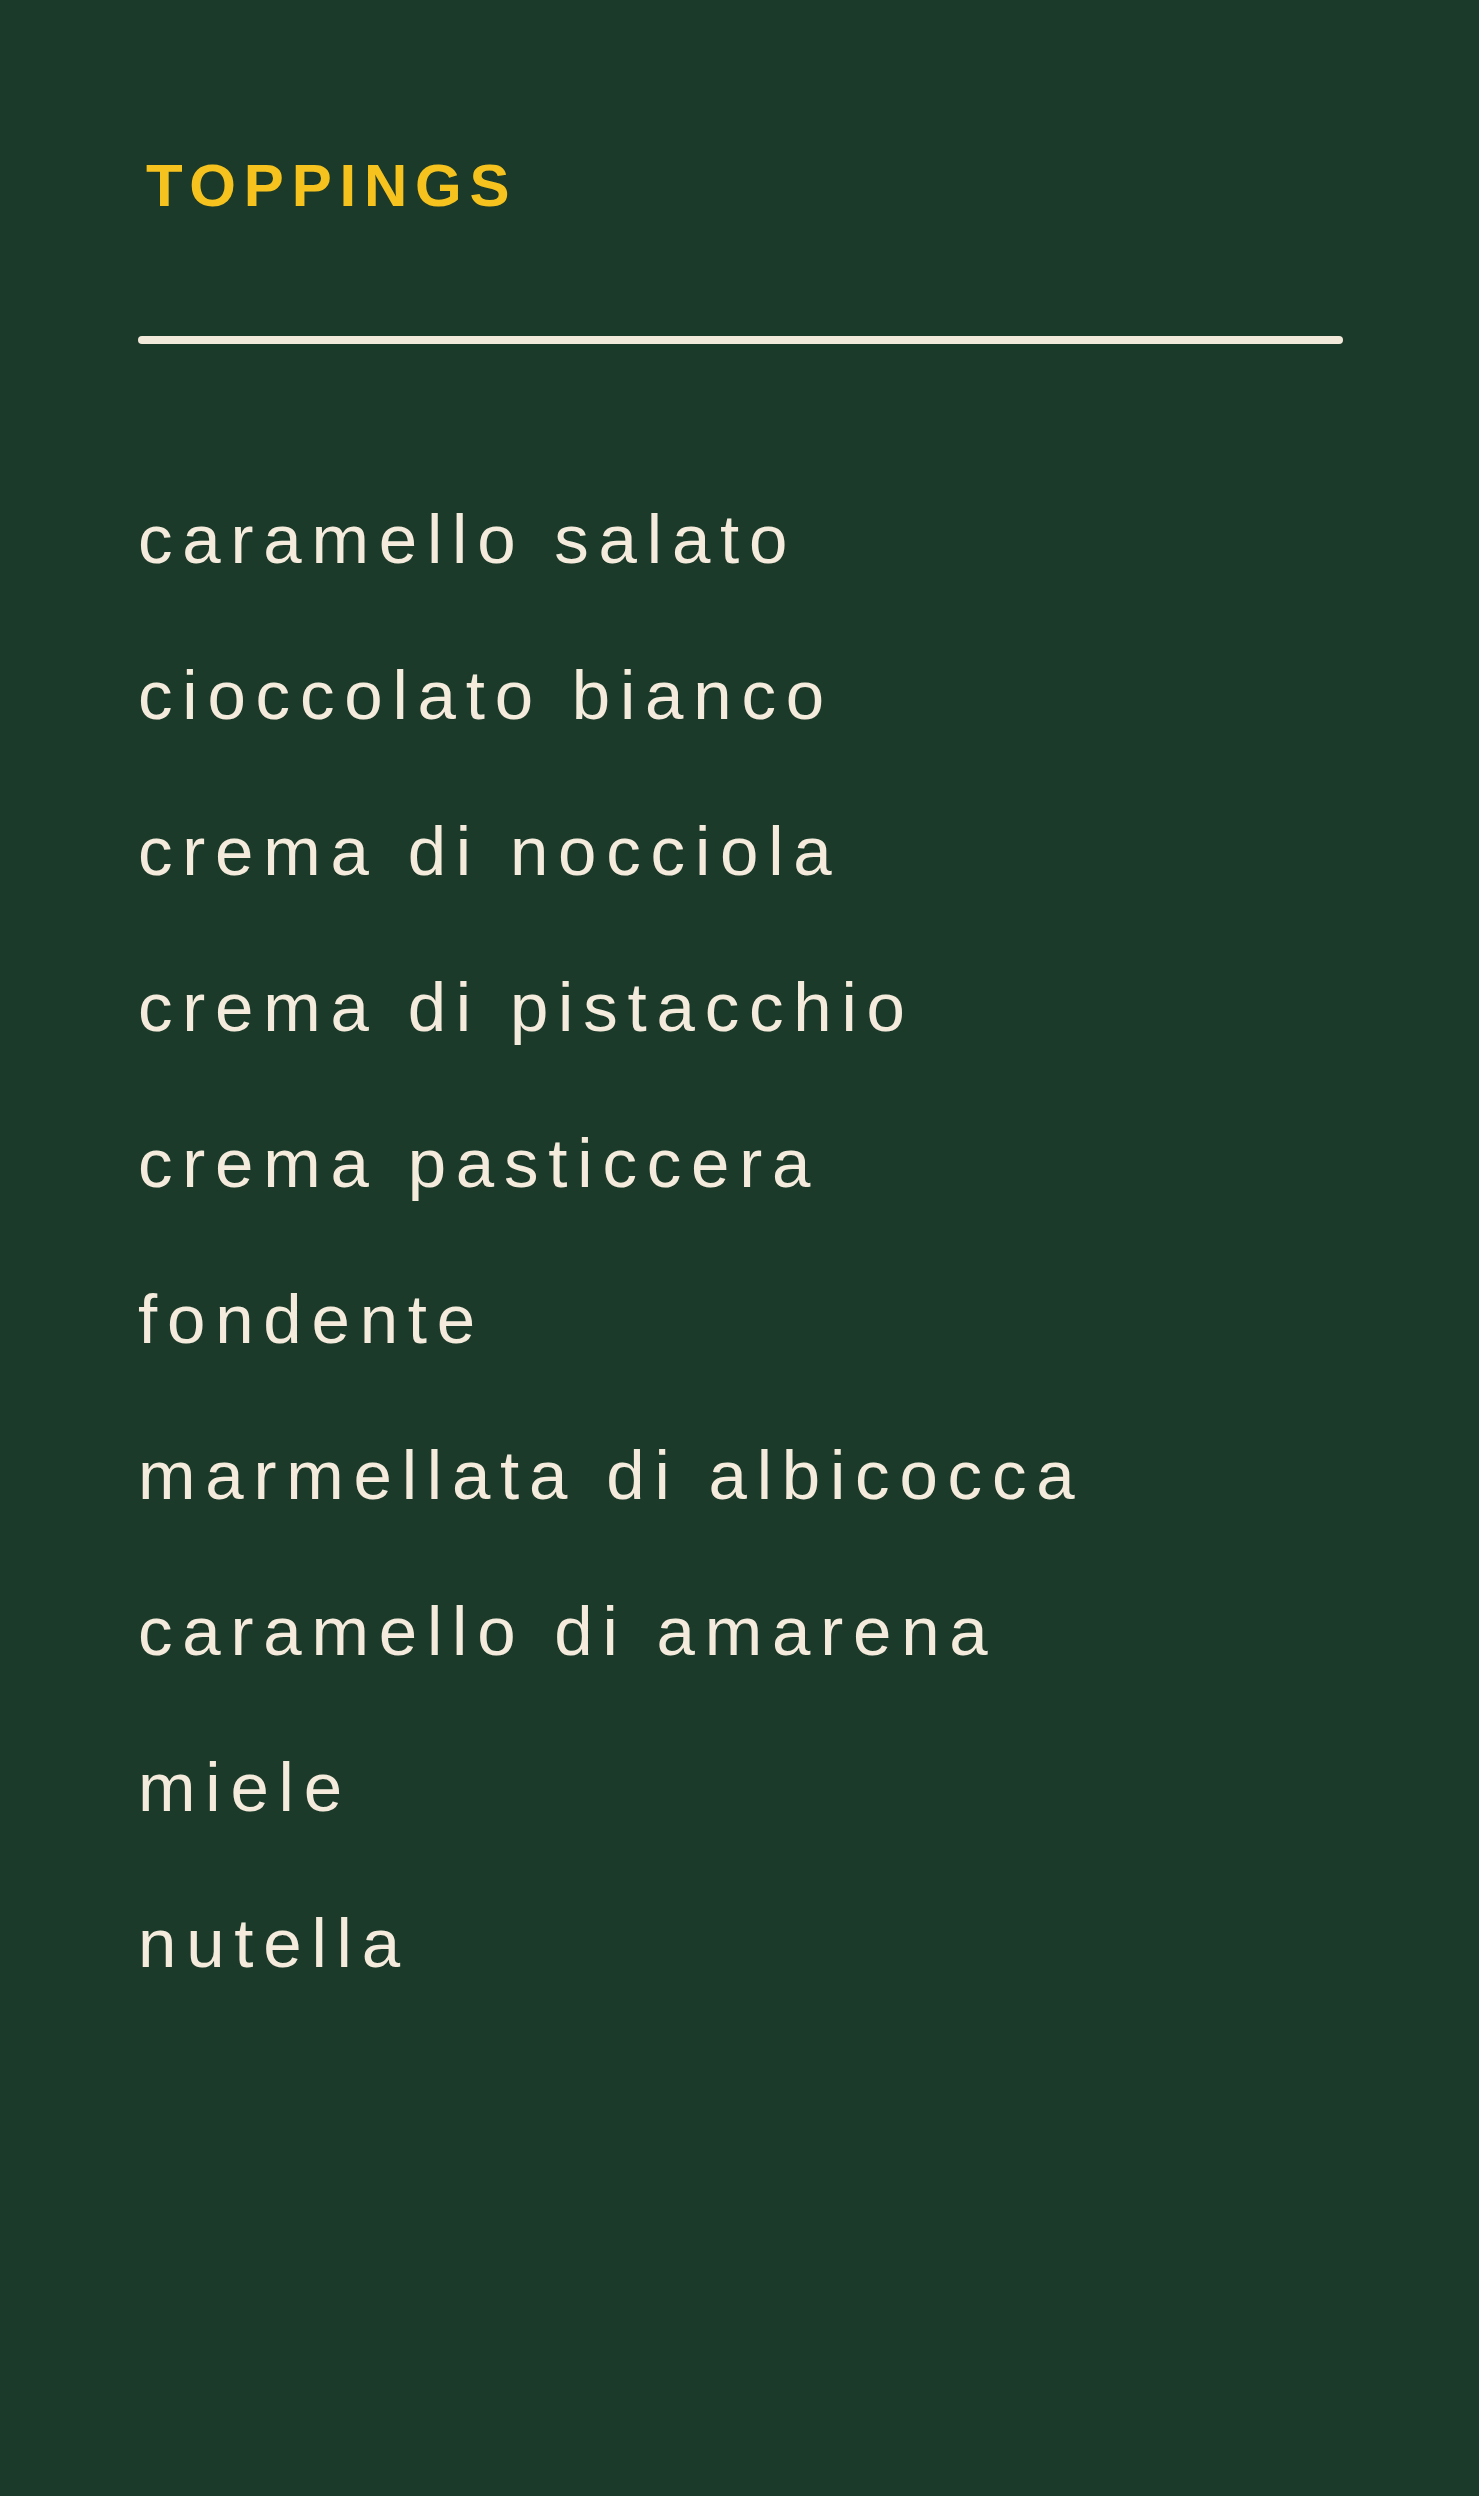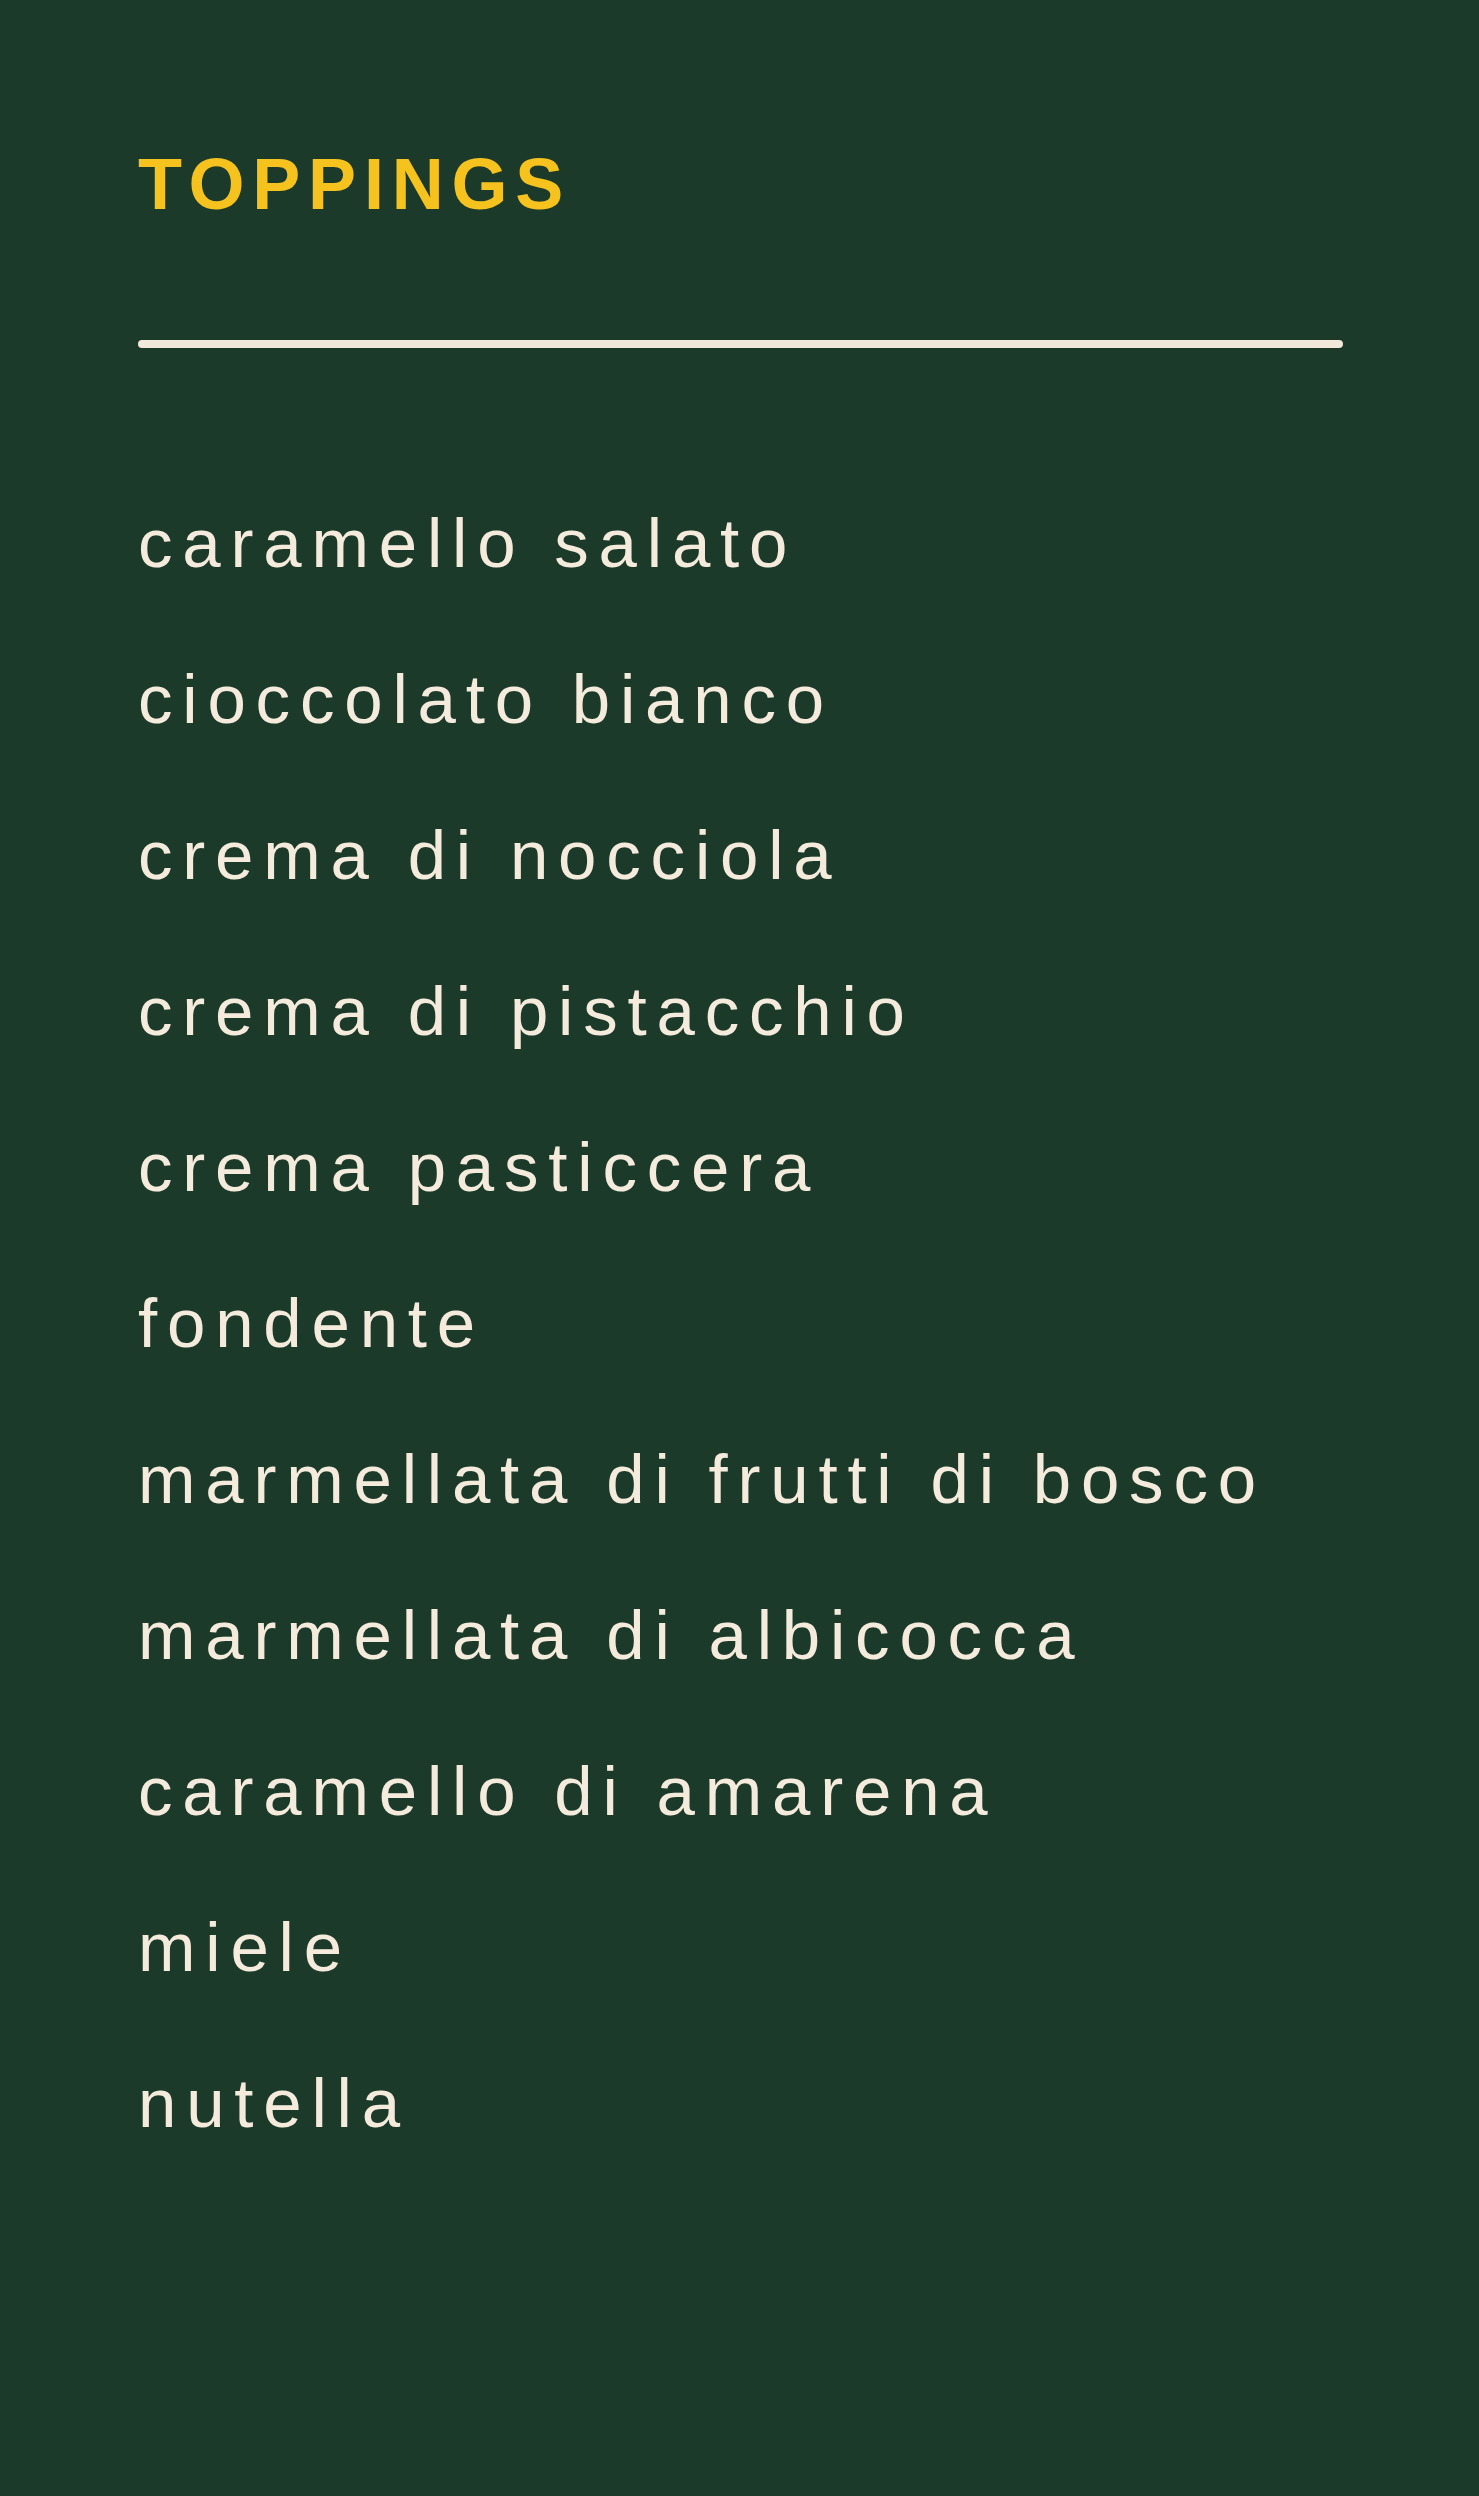--- a/index.html
+++ b/index.html
@@ -16,23 +16,23 @@
     background: var(--background);
     font-family: "Liberation Sans", sans-serif;
     overflow: hidden;
   }
   .page {
     width: 100%;
     height: 100%;
     padding: 0 136px 0 138px;
   }
   .page-title {
-    margin: 0;
+    margin: 8px;
     padding-top: 148px;
-    font-size: 72px;
+    font-size: 60px;
     line-height: 1;
     font-weight: bold;
     letter-spacing: 7.8px;
     color: var(--title);
   }
   .divider {
     margin-top: 120px;
     width: 1205px;
     height: 7.8px;
     border-radius: 3.9px;
@@ -60,20 +60,19 @@
 <div class="page">
   <h1 class="page-title">TOPPINGS</h1>
   <div class="divider"></div>
   <ul class="toppings-list">
     <li>caramello salato</li>
     <li>cioccolato bianco</li>
     <li>crema di nocciola</li>
     <li>crema di pistacchio</li>
     <li>crema pasticcera</li>
     <li>fondente</li>
-    <li>marmellata di frutti di bosco</li>
     <li>marmellata di albicocca</li>
     <li>caramello di amarena</li>
     <li>miele</li>
     <li>nutella</li>
   </ul>
 </div>
 
 
 </body></html>

